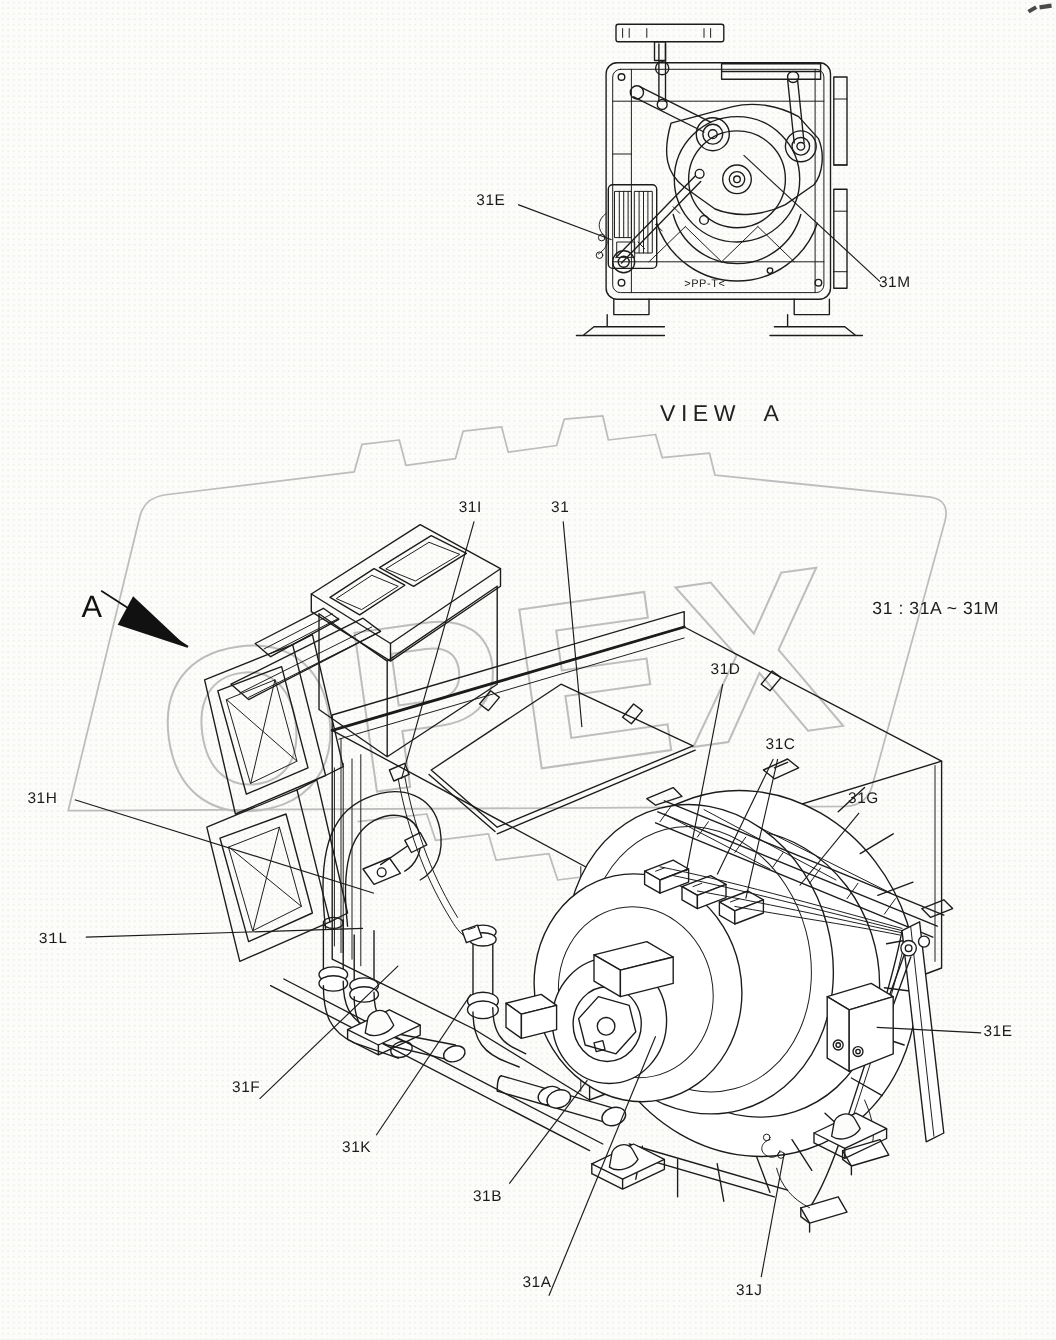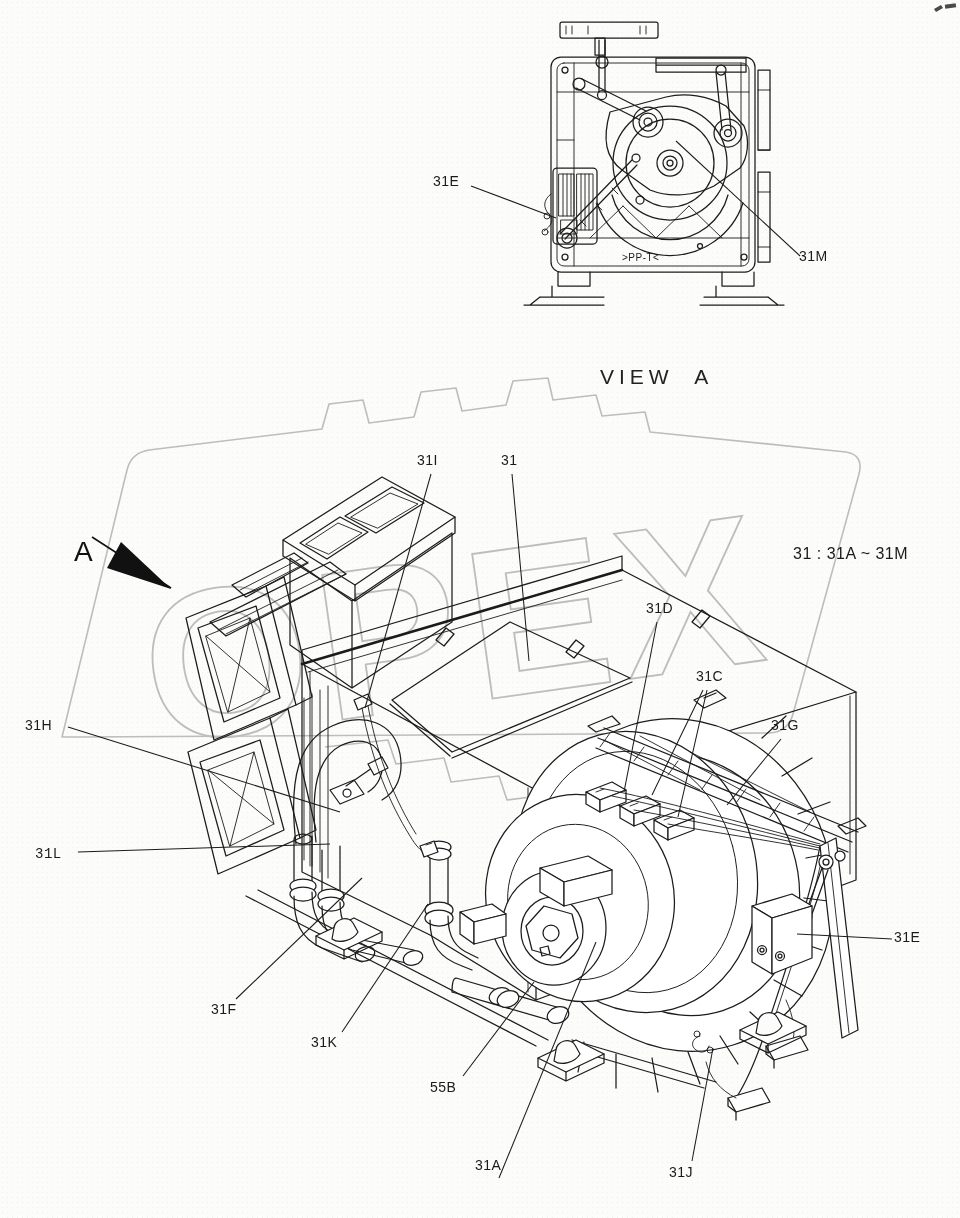--- a/index.html
+++ b/index.html
@@ -349,20 +349,20 @@
       <div class="callout" style="left: 433px; top: 172px;">31E</div>
       <div class="callout" style="left: 799px; top: 247px;">31M</div>
       <div class="callout" style="left: 417px; top: 451px;">31I</div>
       <div class="callout" style="left: 501px; top: 451px;">31</div>
       <div class="callout" style="left: 646px; top: 599px;">31D</div>
       <div class="callout" style="left: 696px; top: 667px;">31C</div>
       <div class="callout" style="left: 771px; top: 716px;">31G</div>
       <div class="callout" style="left: 25px; top: 716px;">31H</div>
       <div class="callout" style="left: 35px; top: 845px; font-family: Liberation Mono, monospace;">31L</div>
       <div class="callout" style="left: 894px; top: 928px;">31E</div>
-      <div class="callout" style="left: 211px; top: 1000px; text-align: right;">31F</div>
+      <div class="callout" style="left: 211px; top: 979px; text-align: right;">31F</div>
       <div class="callout" style="left: 311px; top: 1033px;">31K</div>
-      <div class="callout" style="left: 430px; top: 1078px;">55B</div>
+      <div class="callout" style="left: 430px; top: 1078px;">31B</div>
       <div class="callout" style="left: 475px; top: 1156px;">31A</div>
       <div class="callout" style="left: 669px; top: 1163px;">31J</div>
     </div>
 
 </div>
 
 </body></html>

